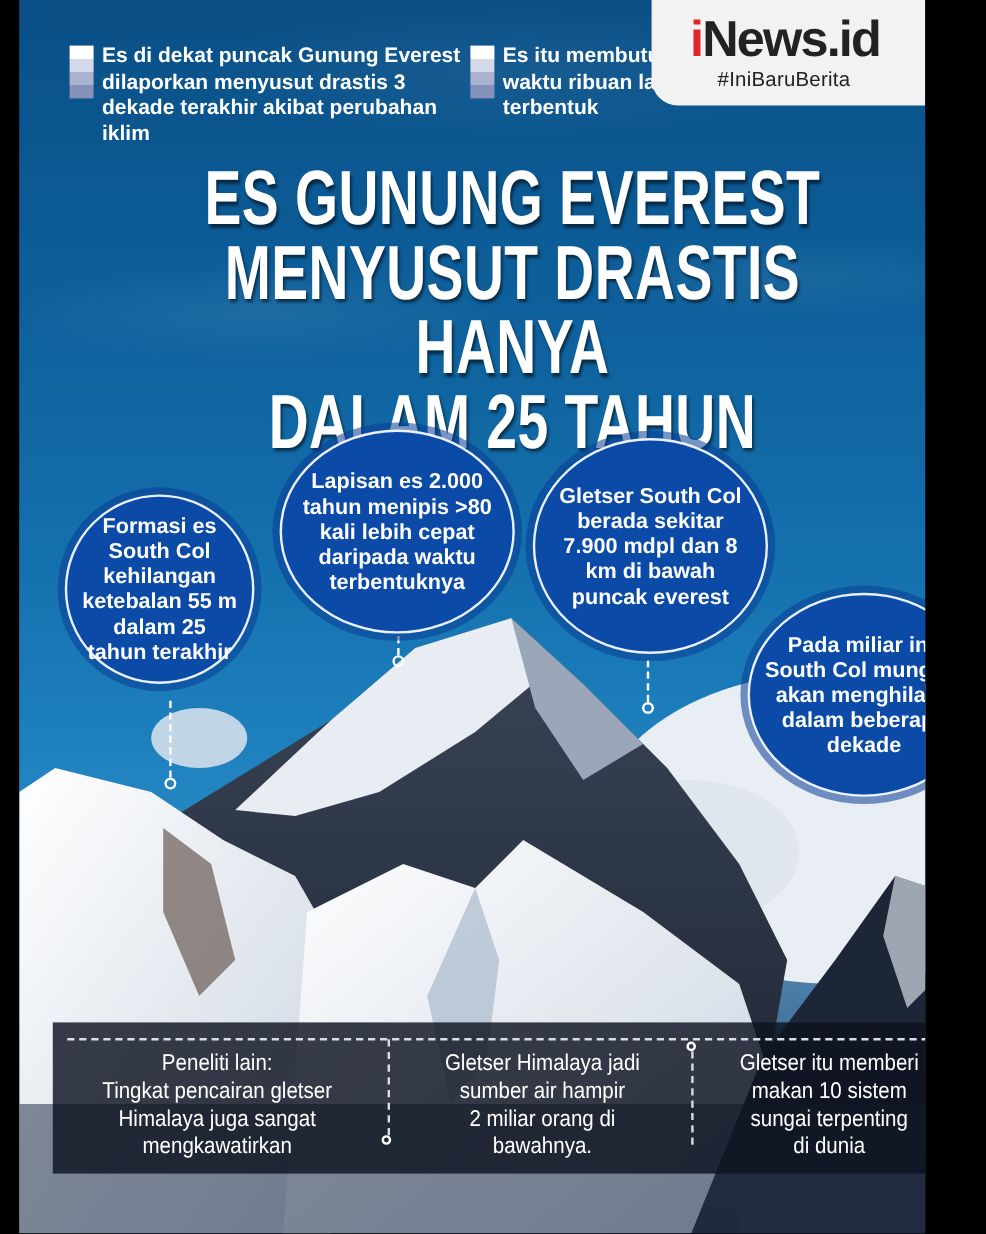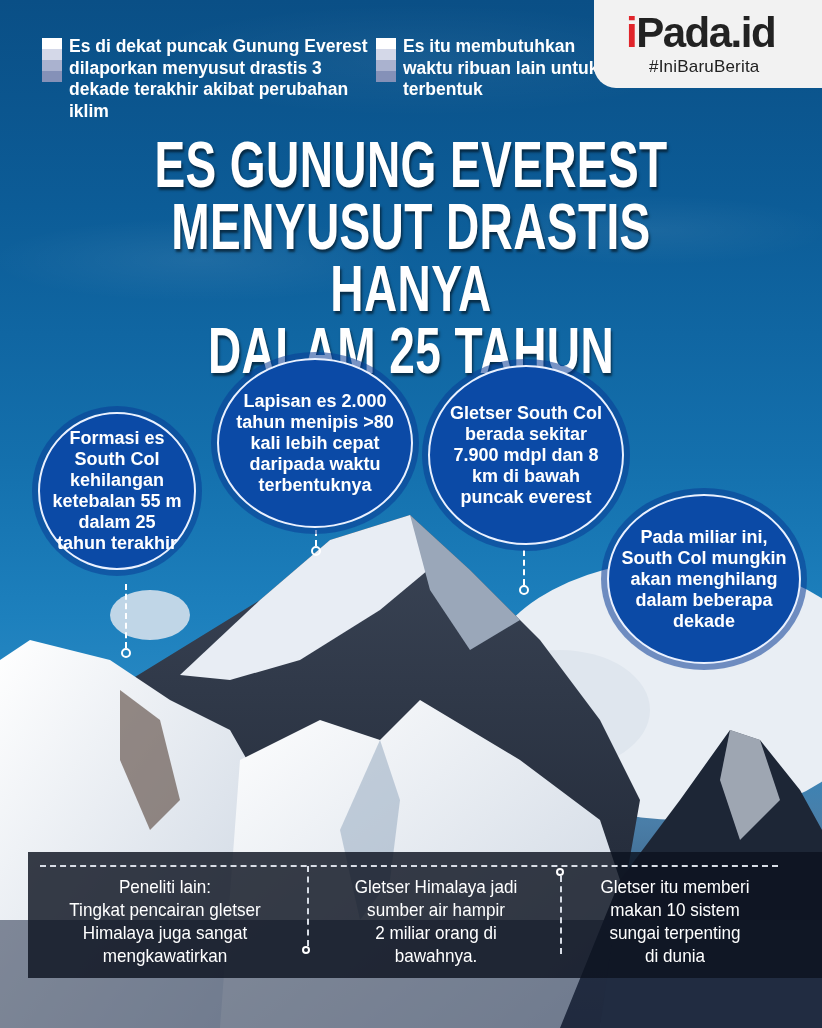--- a/index.html
+++ b/index.html
@@ -1,20 +1,21 @@
 <!DOCTYPE html>
 <html><head>
 <meta charset="utf-8">
 <style>
   * { box-sizing: border-box; margin: 0; padding: 0; }
   html, body { width: 822px; height: 1028px; overflow: hidden; background: #000; }
   body { font-family: "Liberation Sans", "DejaVu Sans", sans-serif; }
   .canvas {
-    position: relative; width: 822px; height: 1028px; overflow: hidden;
+    position: relative; width: 755px; height: 1028px; overflow: hidden;
     background: linear-gradient(180deg, #0a4f86 0%, #0c5c97 20%, #1470ad 45%, #1d80bd 60%, #2a8ac4 70%, #4a7ea8 80%, #2a3c55 100%);
+    margin-left: 16px;
   }
   
   .sky-tex {
     position: absolute; inset: 0;
     background:
       radial-gradient(ellipse 300px 60px at 200px 260px, rgba(255,255,255,0.07), transparent 70%),
       radial-gradient(ellipse 260px 50px at 650px 230px, rgba(255,255,255,0.06), transparent 70%),
       radial-gradient(ellipse 400px 80px at 420px 60px, rgba(255,255,255,0.05), transparent 70%);
   }
   
@@ -115,21 +116,21 @@
   <div class="note note-1">
     <span class="swatch"></span>
     <span class="txt">Es di dekat puncak Gunung Everest dilaporkan menyusut drastis 3 dekade terakhir akibat perubahan iklim</span>
   </div>
   <div class="note note-2">
     <span class="swatch"></span>
     <span class="txt">Es itu membutuhkan waktu ribuan lain untuk terbentuk</span>
   </div>
 
   <div class="logo-box">
-    <div class="logo-main"><span class="i">i</span><span>Pada.id</span></div>
+    <div class="logo-main"><span class="i">i</span><span>News.id</span></div>
     <div class="logo-tag">#IniBaruBerita</div>
   </div>
 
   <h1 class="headline">
     <span>ES GUNUNG EVEREST</span>
     <span>MENYUSUT DRASTIS HANYA</span>
     <span>DALAM 25 TAHUN</span>
   </h1>
 
   <div class="connector" style="left:125px; top:584px; height:64px;"></div>

